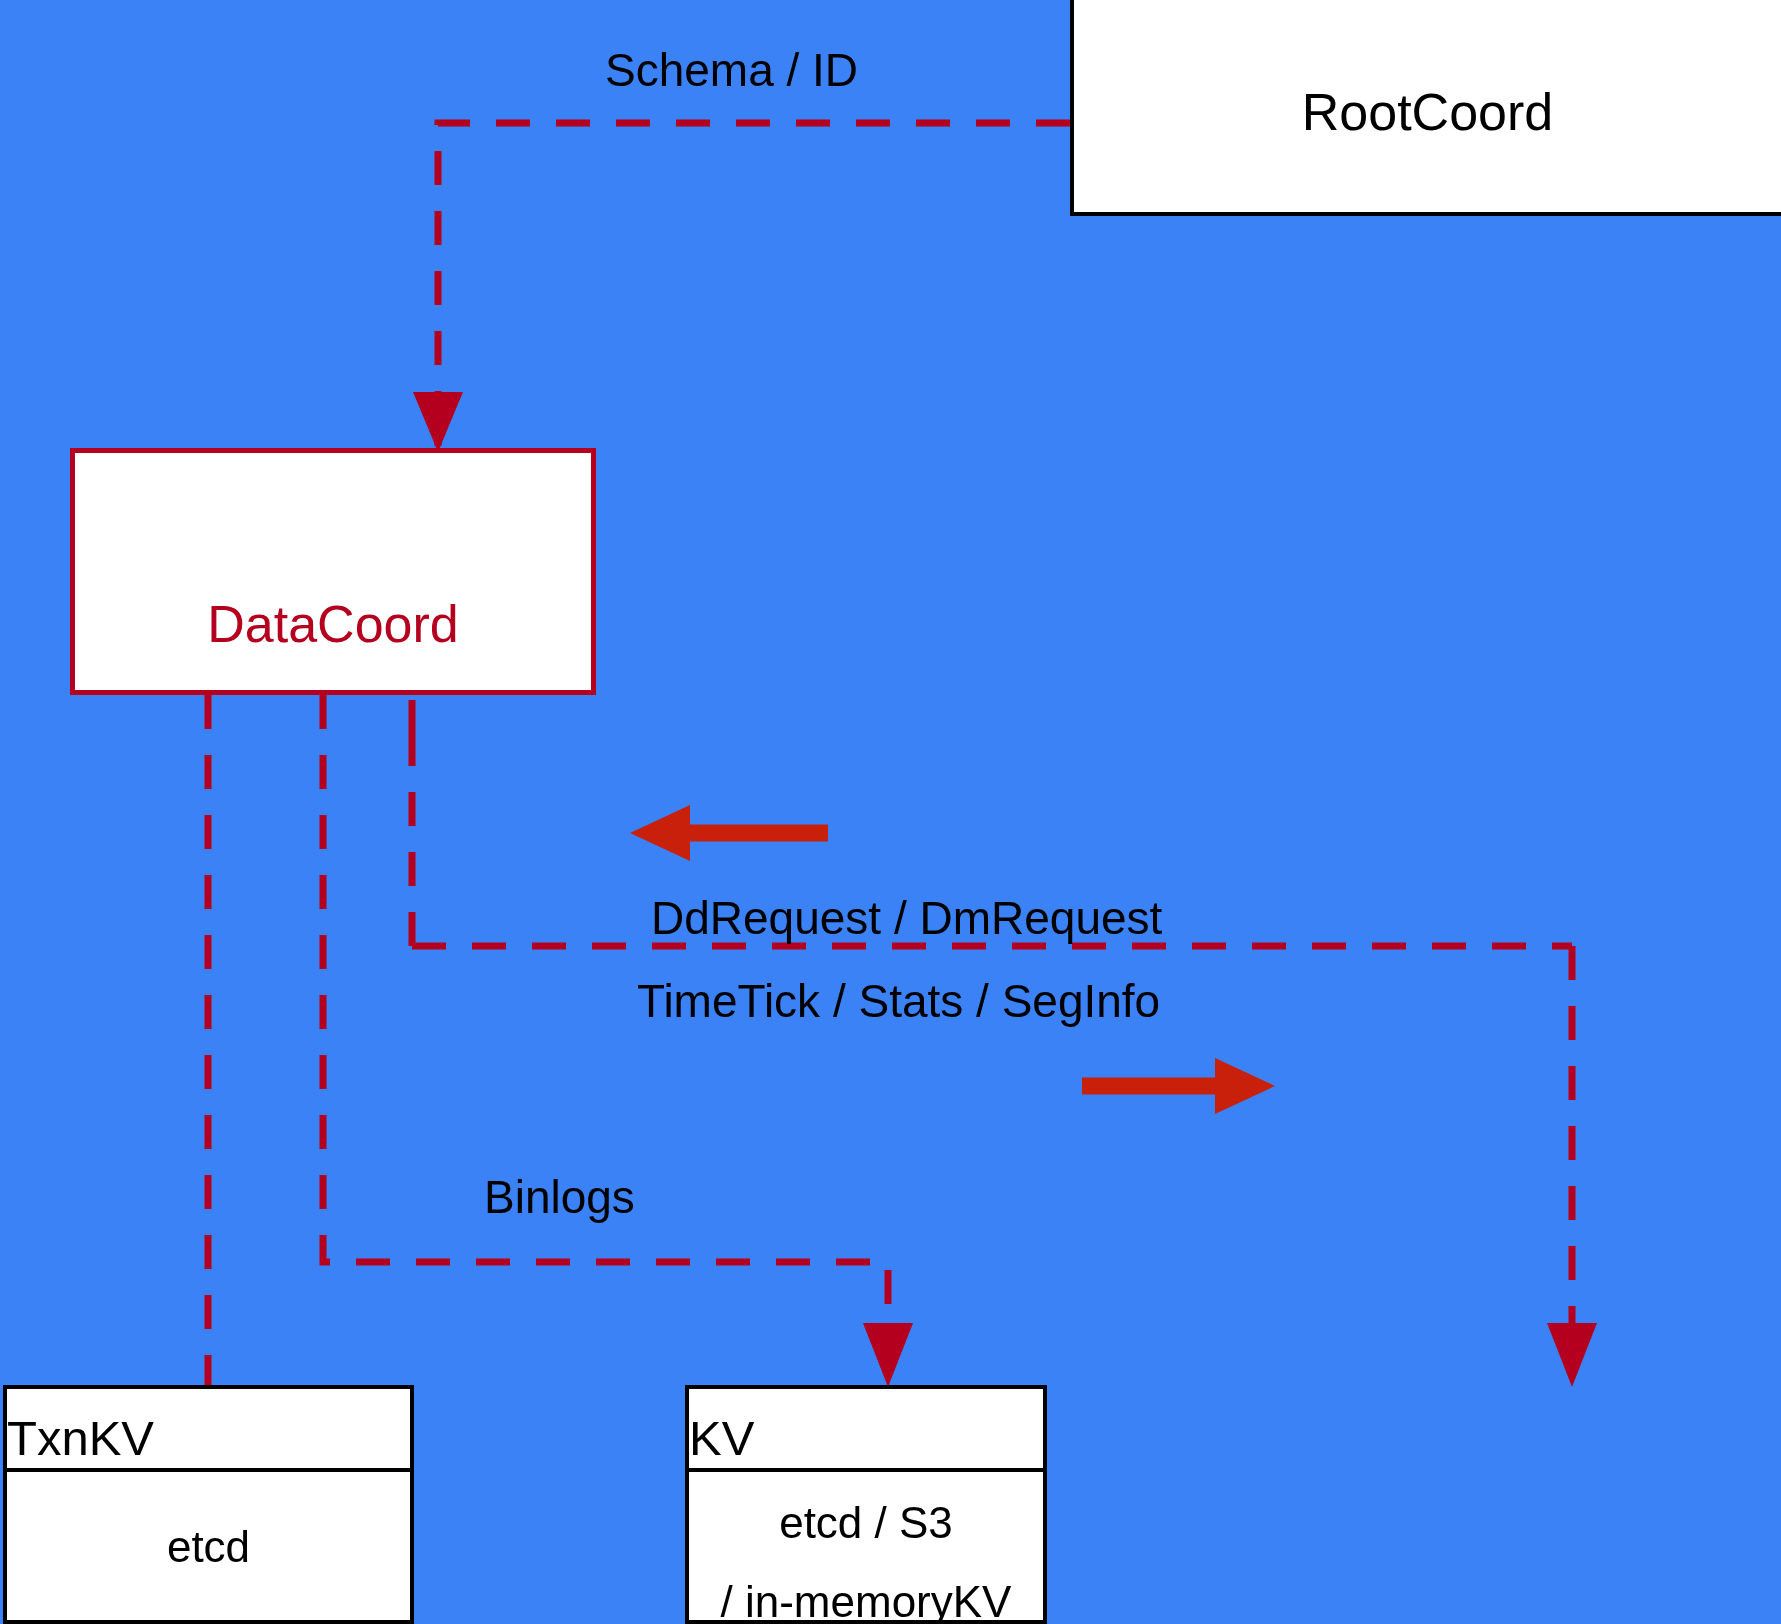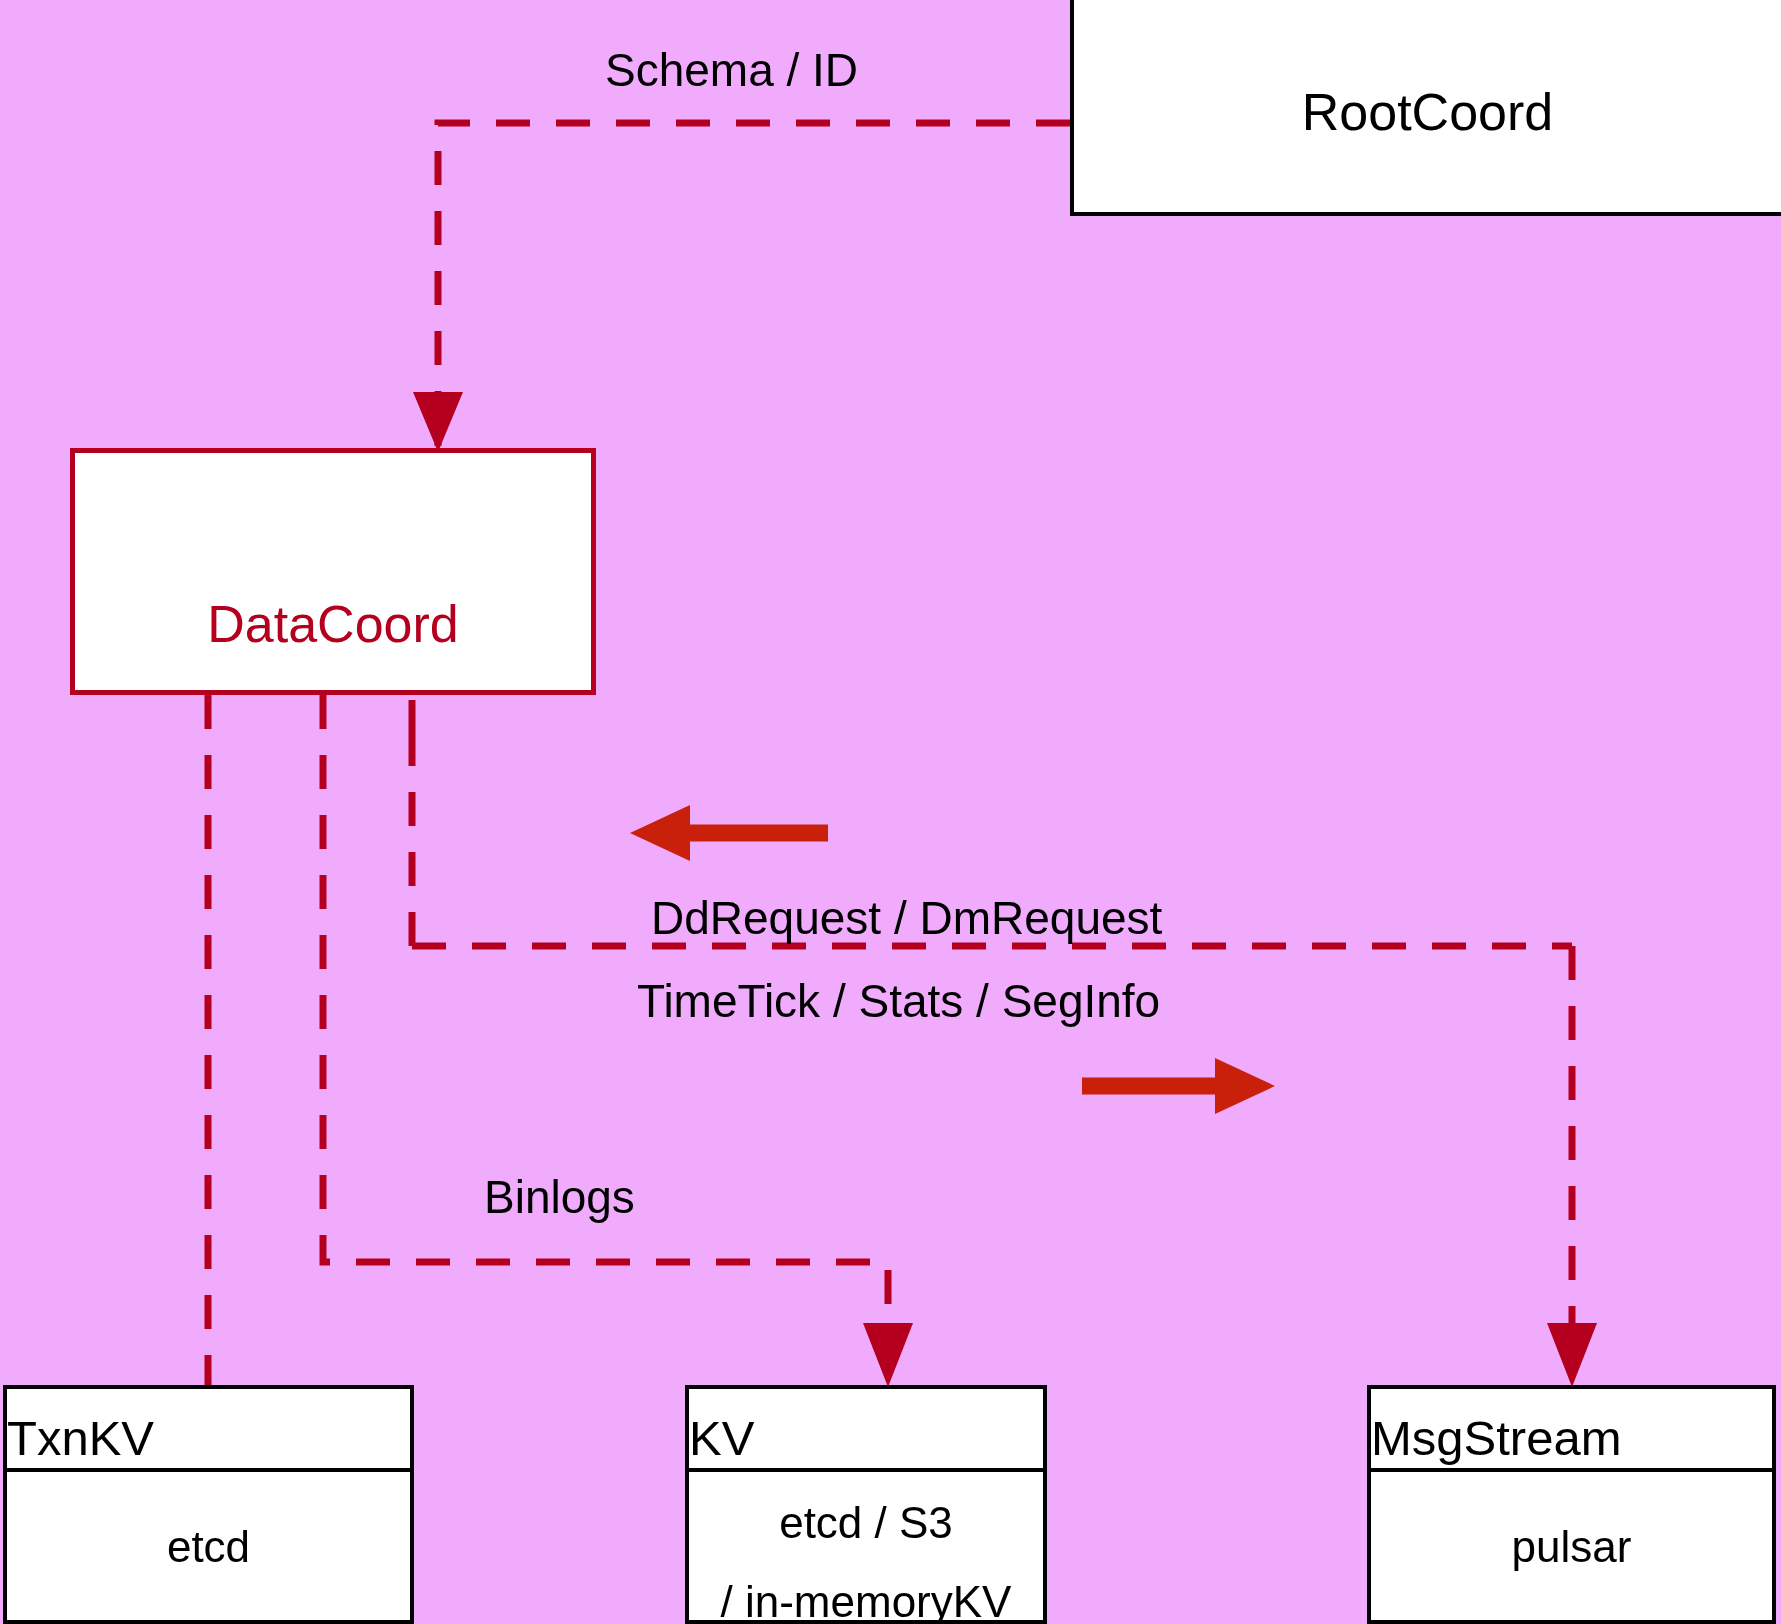--- a/index.html
+++ b/index.html
@@ -4,21 +4,21 @@
 <style>
   html, body {
     margin: 0;
     padding: 0;
     background: #ffffff;
   }
   #canvas {
     position: relative;
     width: 1781px;
     height: 1624px;
-    background: #f0abfc;
+    background: #3b82f6;
     font-family: "Liberation Sans", sans-serif;
     overflow: hidden;
   }
   svg.layer {
     position: absolute;
     left: 0;
     top: 0;
     width: 1781px;
     height: 1624px;
   }
@@ -146,25 +146,20 @@
     <div class="sub" style="top:132px;">etcd</div>
   </div>
 
   <div class="node-box black" style="left:685px; top:1385px; width:362px; height:239px;">
     <div class="hdr" style="top:25px;">KV</div>
     <div class="divider" style="left:-4px; right:-4px; top:79px;"></div>
     <div class="sub" style="top:108px;">etcd / S3</div>
     <div class="sub" style="top:167px;margin-top:20px;">/ in-memoryKV</div>
   </div>
 
-  <div class="node-box black" style="left:1367px; top:1385px; width:409px; height:239px;">
-    <div class="hdr" style="top:25px;">MsgStream</div>
-    <div class="divider" style="left:-4px; right:-4px; top:79px;"></div>
-    <div class="sub" style="top:132px;">pulsar</div>
-  </div>
 
   <div class="edge-label" style="left:651px; top:895px;">DdRequest / DmRequest</div>
 
   <div class="edge-label" style="left:605px; top:47px;">Schema / ID</div>
 
   <div class="edge-label" style="left:637px; top:978px;">TimeTick / Stats / SegInfo</div>
 
   <div class="edge-label" style="left:484px; top:1174px;">Binlogs</div>
 
 </div>

